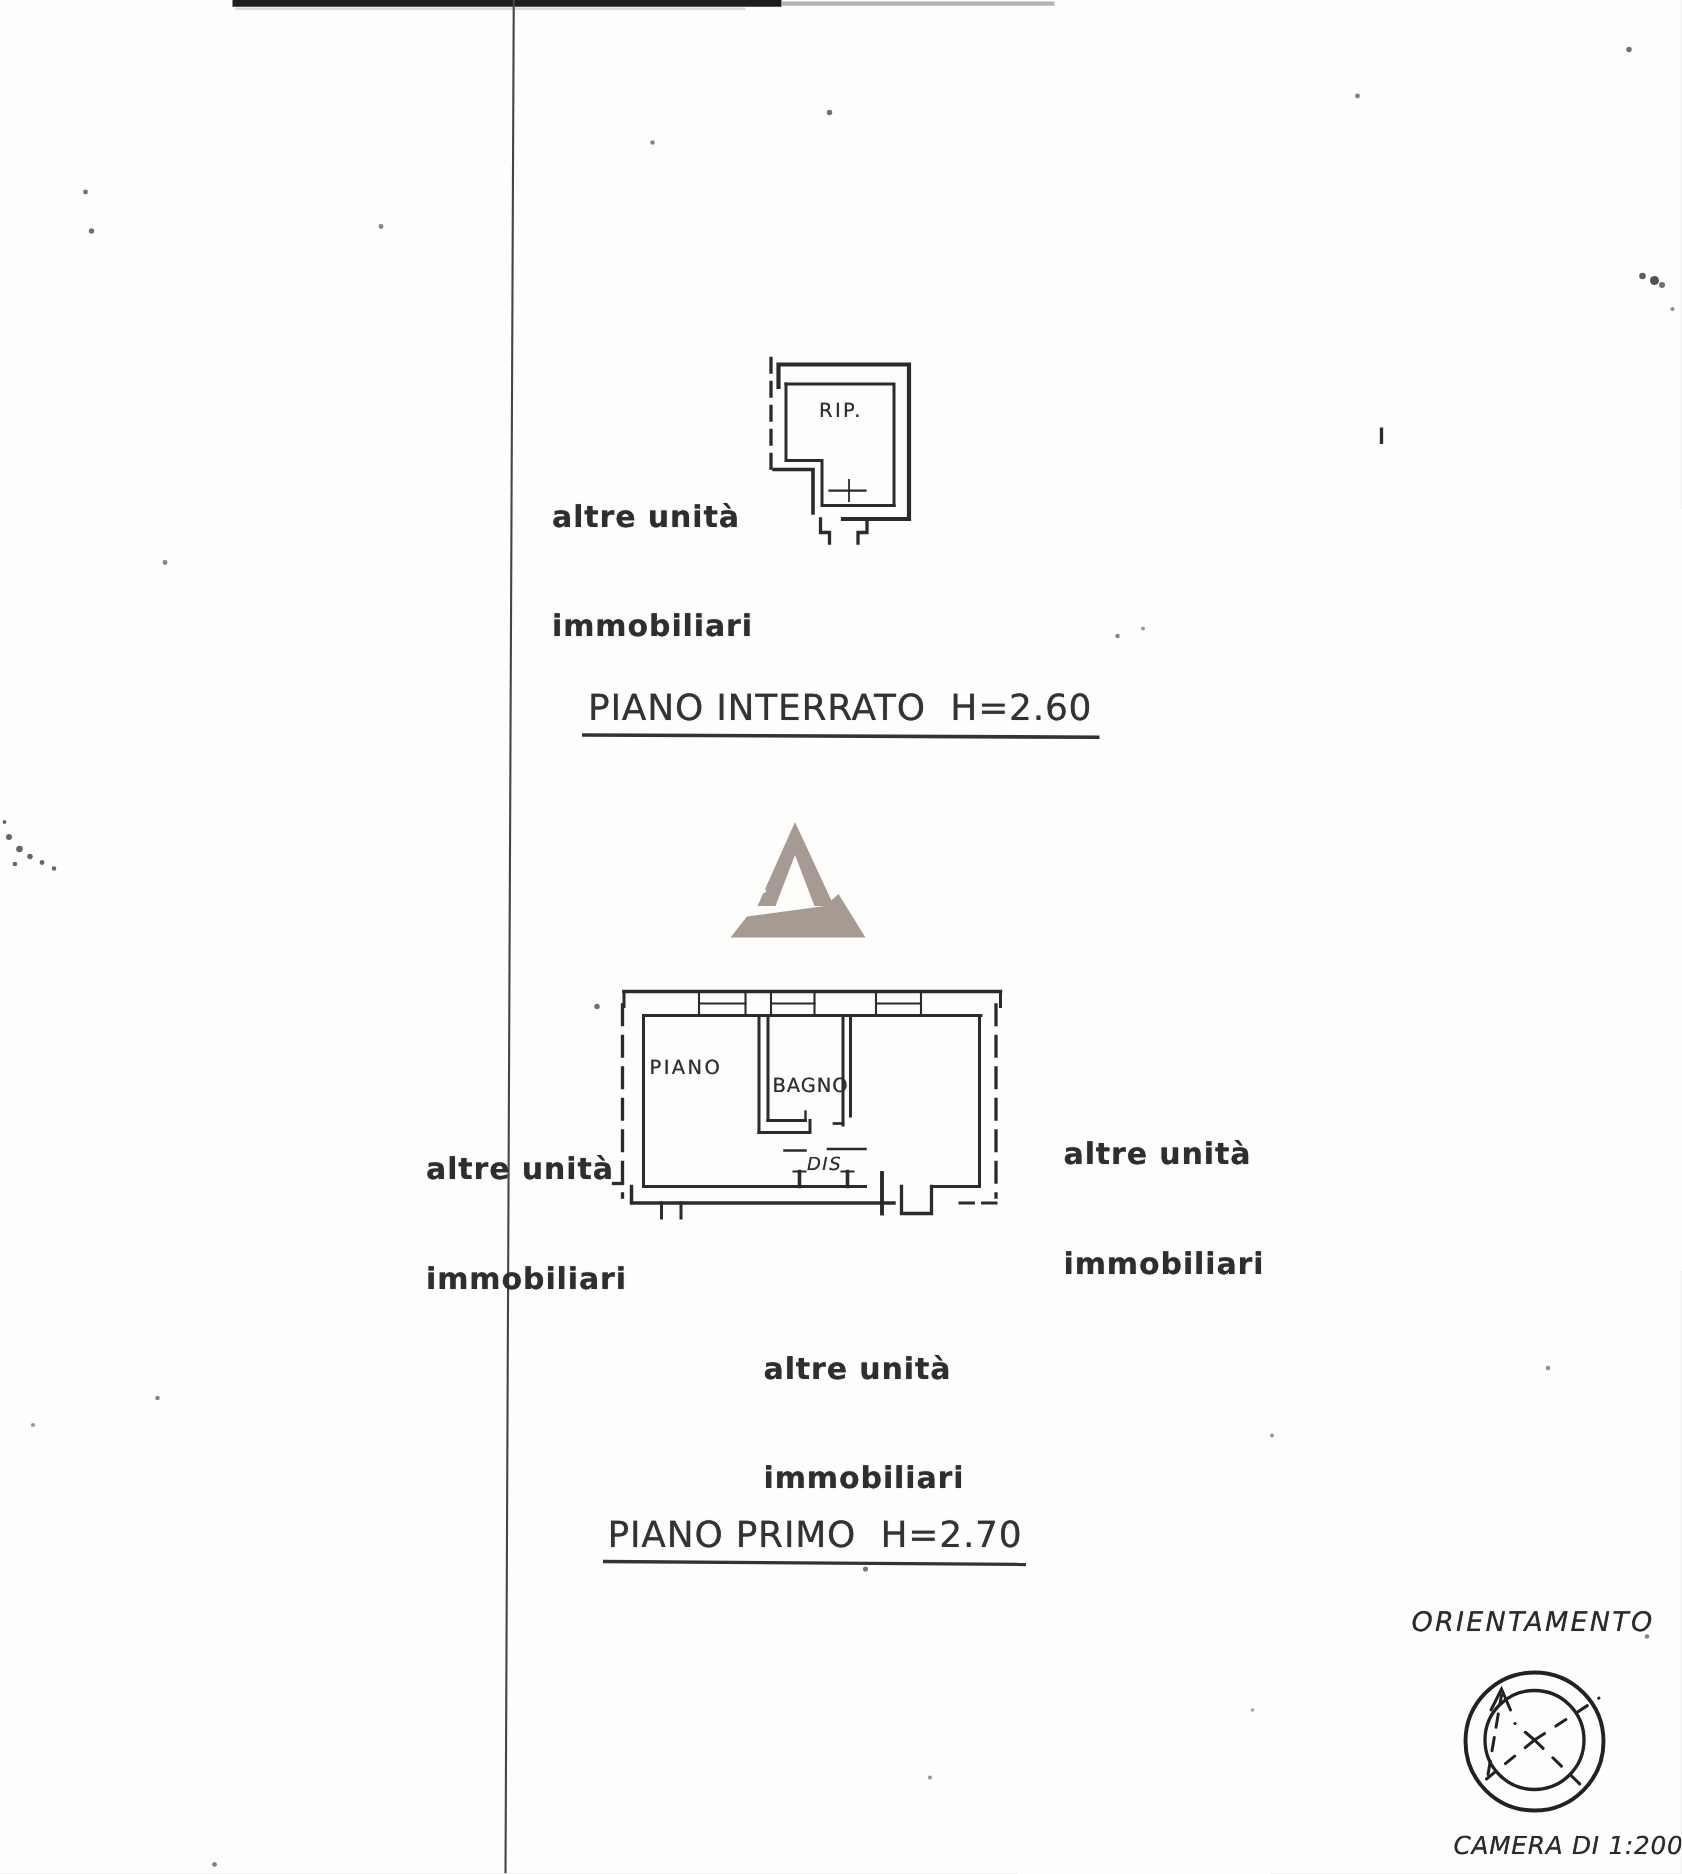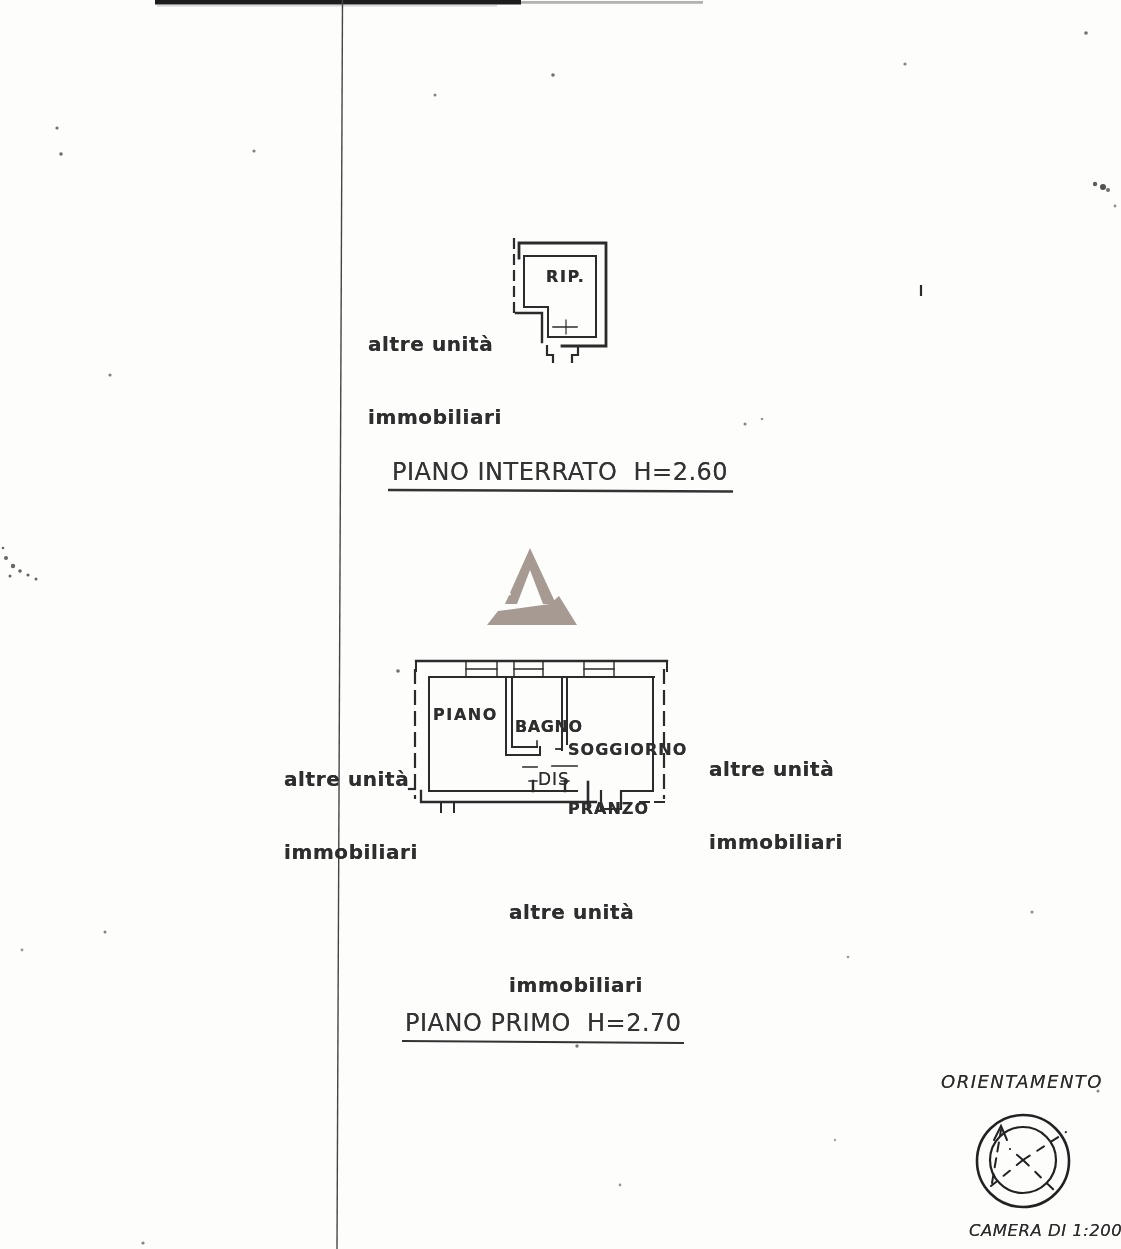--- a/index.html
+++ b/index.html
@@ -15,22 +15,22 @@
   svg.draw{position:absolute;left:0;top:0;}
   .lbl{
     position:absolute;
     color:#2e2e2e;
     text-shadow:0 0 0.5px rgba(45,45,45,.75);
     white-space:pre;
     line-height:1.22;
   }
   .small-note{font-size:20px;letter-spacing:0.6px;font-weight:bold;}
   .floor-title{font-size:24px;letter-spacing:0.5px;color:#333;}
-  .room{font-size:16px;letter-spacing:1.6px;font-weight:700;}
-  .room-small{font-size:17px;letter-spacing:1px;font-weight:500;}
+  .room{font-size:13px;letter-spacing:1.6px;font-weight:400;}
+  .room-small{font-size:12px;letter-spacing:1px;font-weight:500;font-style:italic;}
   .orient{font-size:18px;font-style:italic;letter-spacing:1.5px;color:#2a2a2a;}
   .scale{font-size:16.5px;font-style:italic;letter-spacing:0.5px;color:#2a2a2a;}
 </style>
 </head>
 <body>
 
 <div class="page">
 
   <svg class="draw" width="1121" height="1249" viewBox="0 0 1121 1249">
 
@@ -159,24 +159,20 @@
     <span style="display:block">altre unità</span>
     <span style="display:block">immobiliari</span>
   </div>
 
   <div class="lbl room" style="left:546px;top:267px;">RIP.</div>
 
   <div class="lbl floor-title" style="left:392px;top:458px;">PIANO INTERRATO  H=2.60</div>
 
   <div class="lbl room" style="left:433px;top:705px;">PIANO</div>
   <div class="lbl room" style="left:515px;top:706px;letter-spacing:0.6px;margin-top:11px;">BAGNO</div>
-  <div class="lbl room" style="left:568px;top:701px;letter-spacing:1px;">
-    <span style="display:block">SOGGIORNO</span>
-    <span style="display:block">PRANZO</span>
-  </div>
   <div class="lbl room-small" style="left:538px;top:769px;">DIS</div>
 
   <div class="lbl small-note" style="left:284px;top:718px;">
     <span style="display:block">altre unità</span>
     <span style="display:block">immobiliari</span>
   </div>
   <div class="lbl small-note" style="left:709px;top:708px;">
     <span style="display:block">altre unità</span>
     <span style="display:block">immobiliari</span>
   </div>

